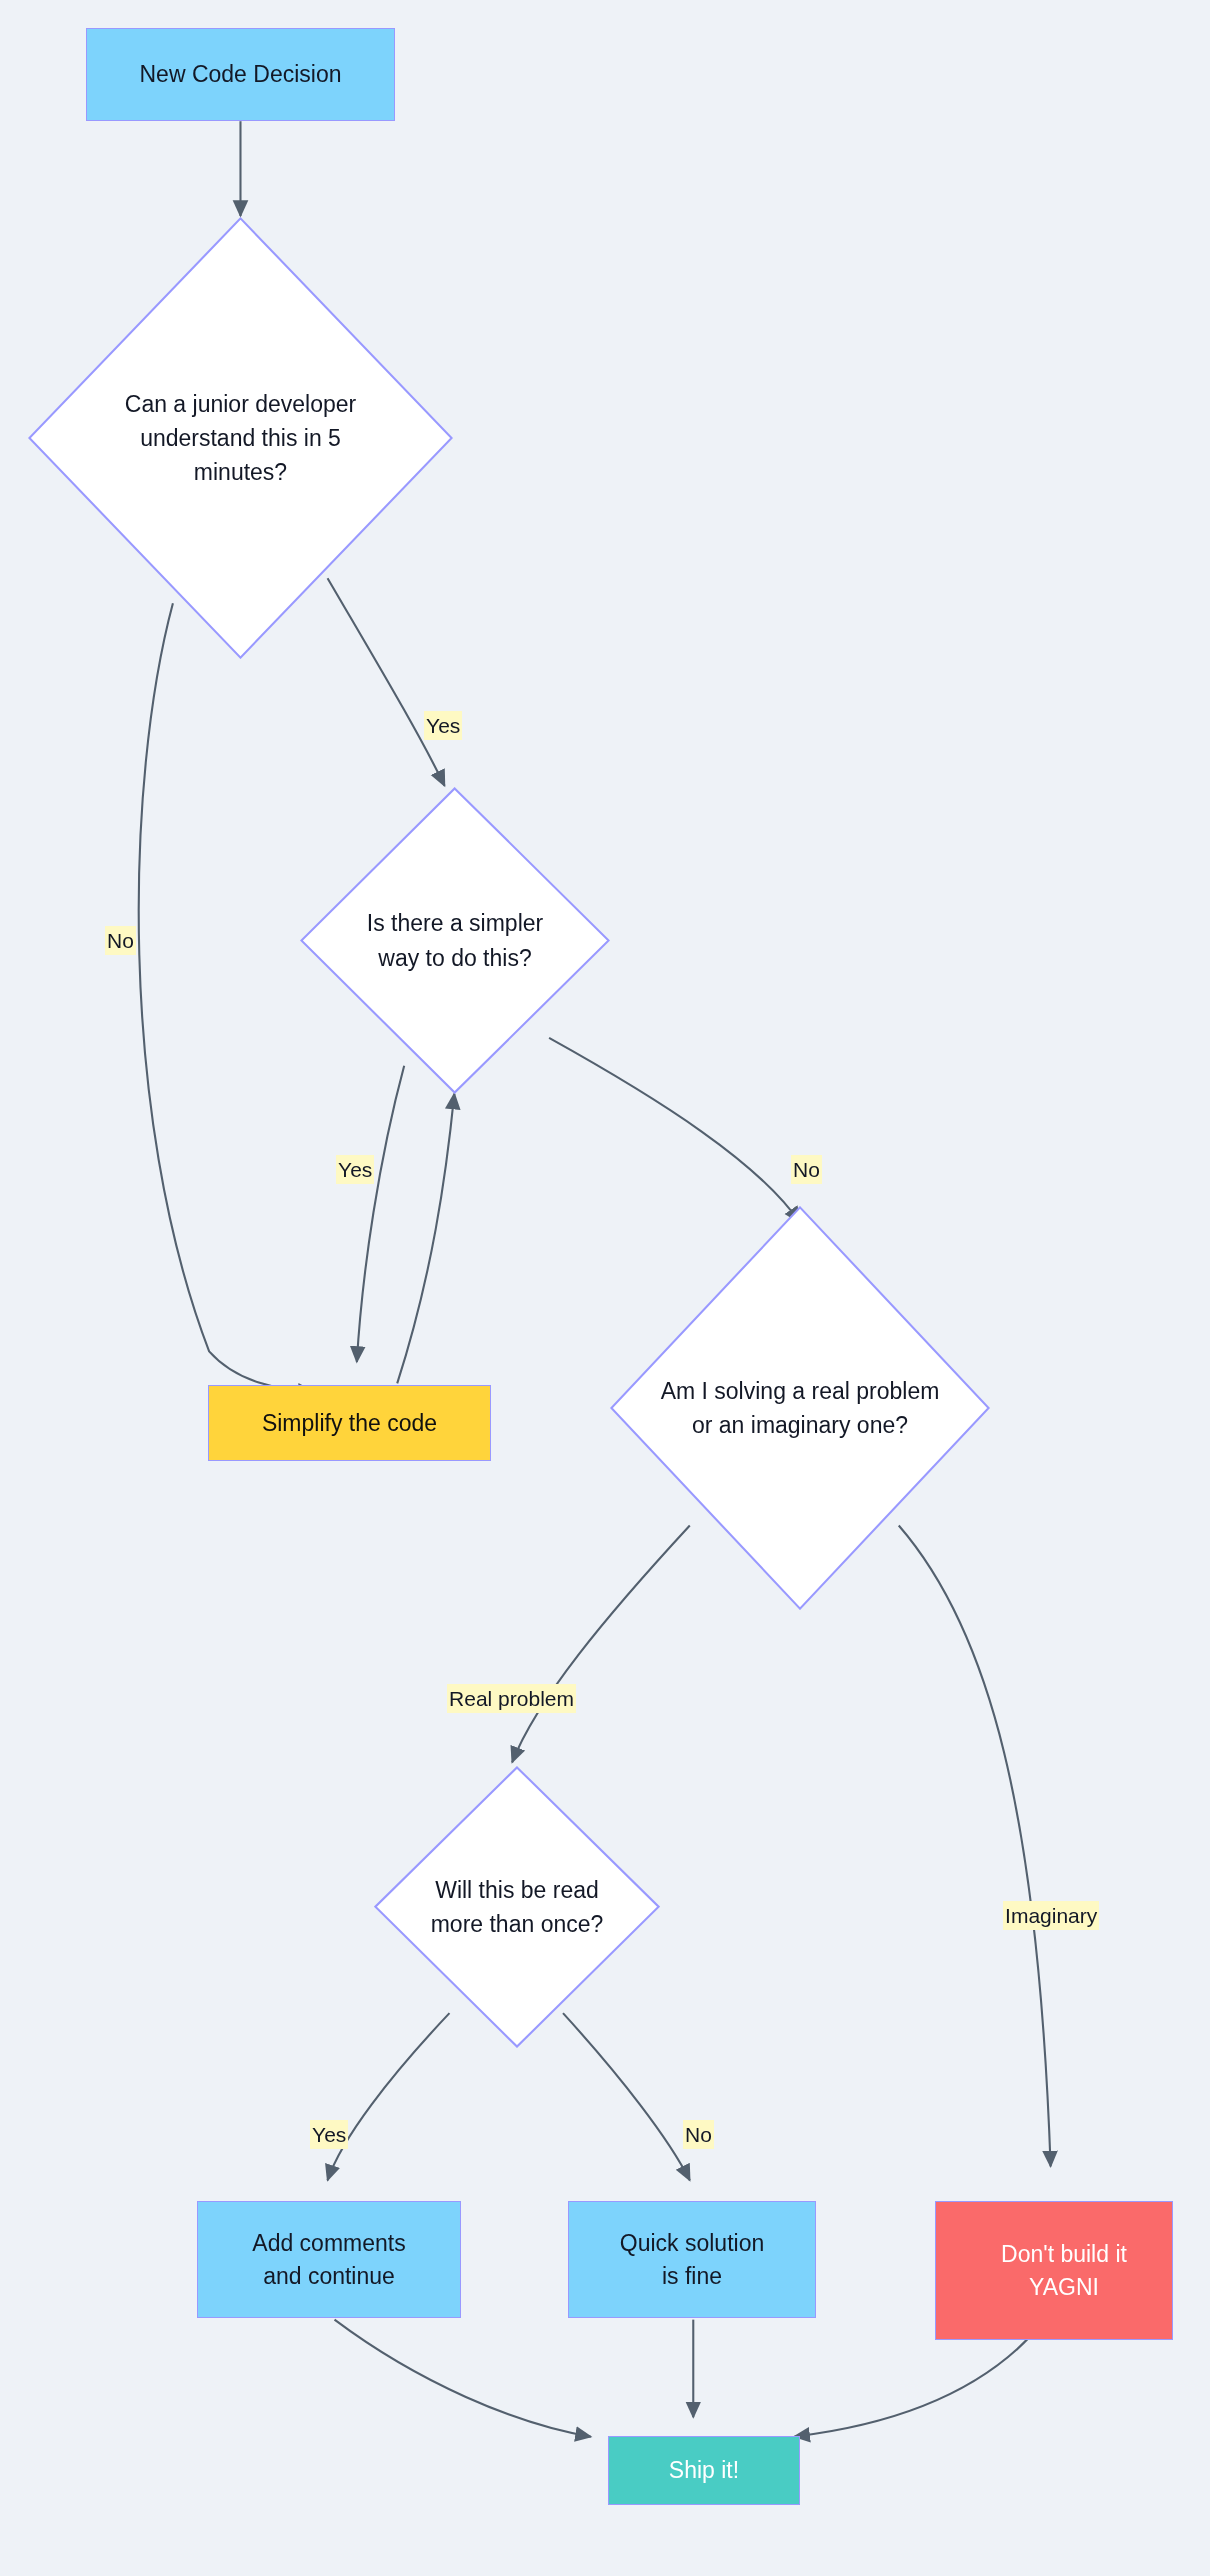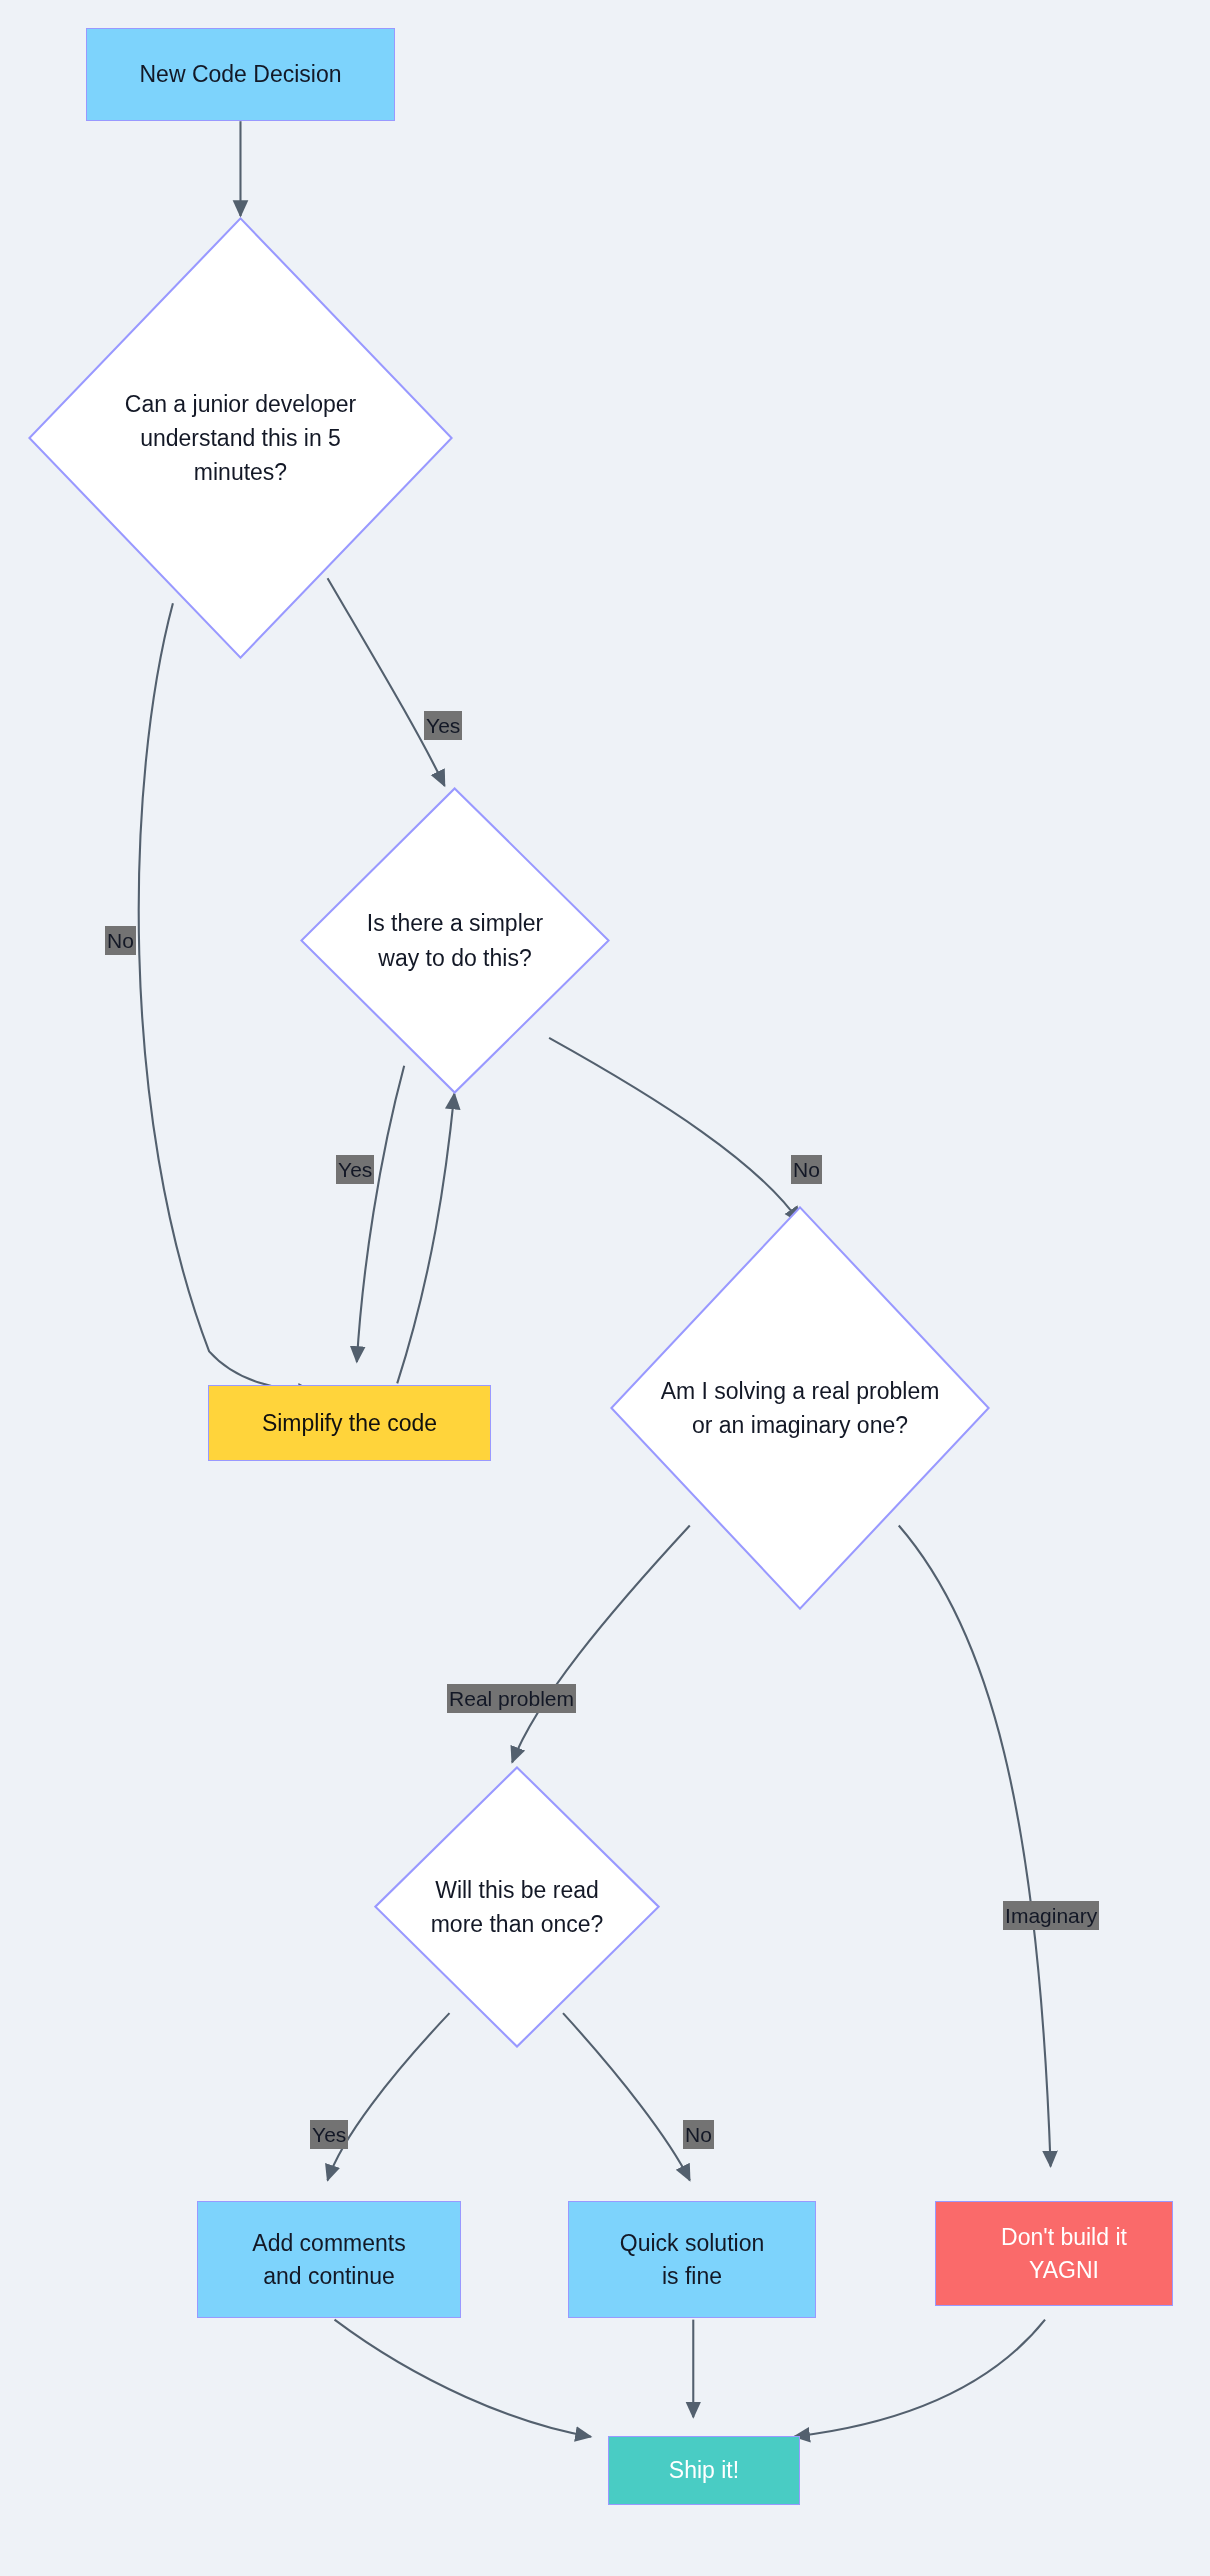--- a/index.html
+++ b/index.html
@@ -60,21 +60,21 @@
     align-items: center;
     justify-content: center;
     text-align: center;
     color: #131826;
     font-size: 23px;
     line-height: 1.48;
     pointer-events: none;
   }
   .edge-label {
     position: absolute;
-    background: #737373;
+    background: #fef9c3;
     color: #131826;
     font-size: 21px;
     line-height: 1;
     padding: 3.5px 2.1px 4.9px 2.1px;
     white-space: nowrap;
     box-sizing: border-box;
   }
 </style>
 </head>
 <body>
@@ -181,21 +181,21 @@
     </div>
   </div>
 
   <div class="node rect-node" style="left:197px; top:2201px; width:264px; height:117px;">
     <div>
       <div>Add comments</div>
       <div>and continue</div>
     </div>
   </div>
 
-  <div class="node rect-node red" style="left:935px; top:2201px; width:238px; height:105px;padding-left:20px;">
+  <div class="node rect-node red" style="left:935px; top:2201px; width:238px; height:139px;padding-left:20px;">
     <div>
       <div>Don't build it</div>
       <div>YAGNI</div>
     </div>
   </div>
 
   <div class="node rect-node teal" style="left:608px; top:2436px; width:192px; height:69px;">
     <span>Ship it!</span>
   </div>
 

